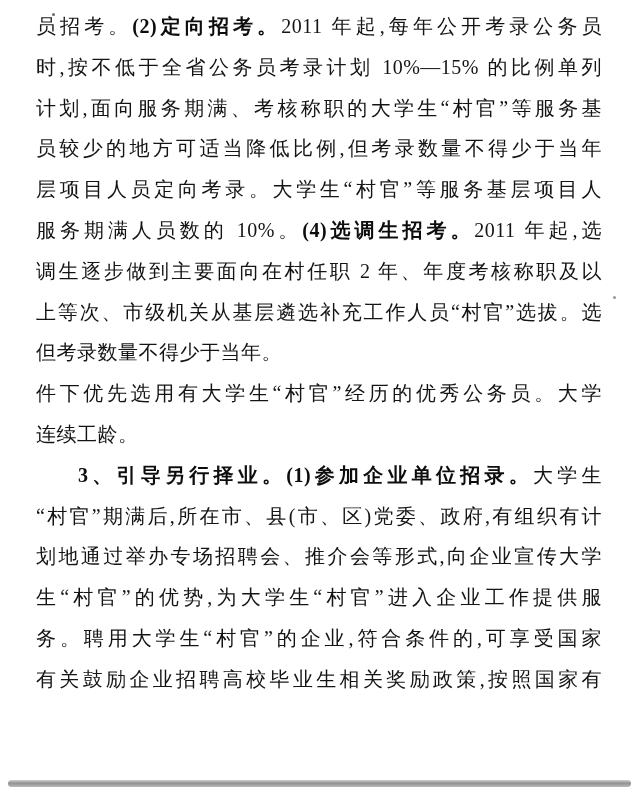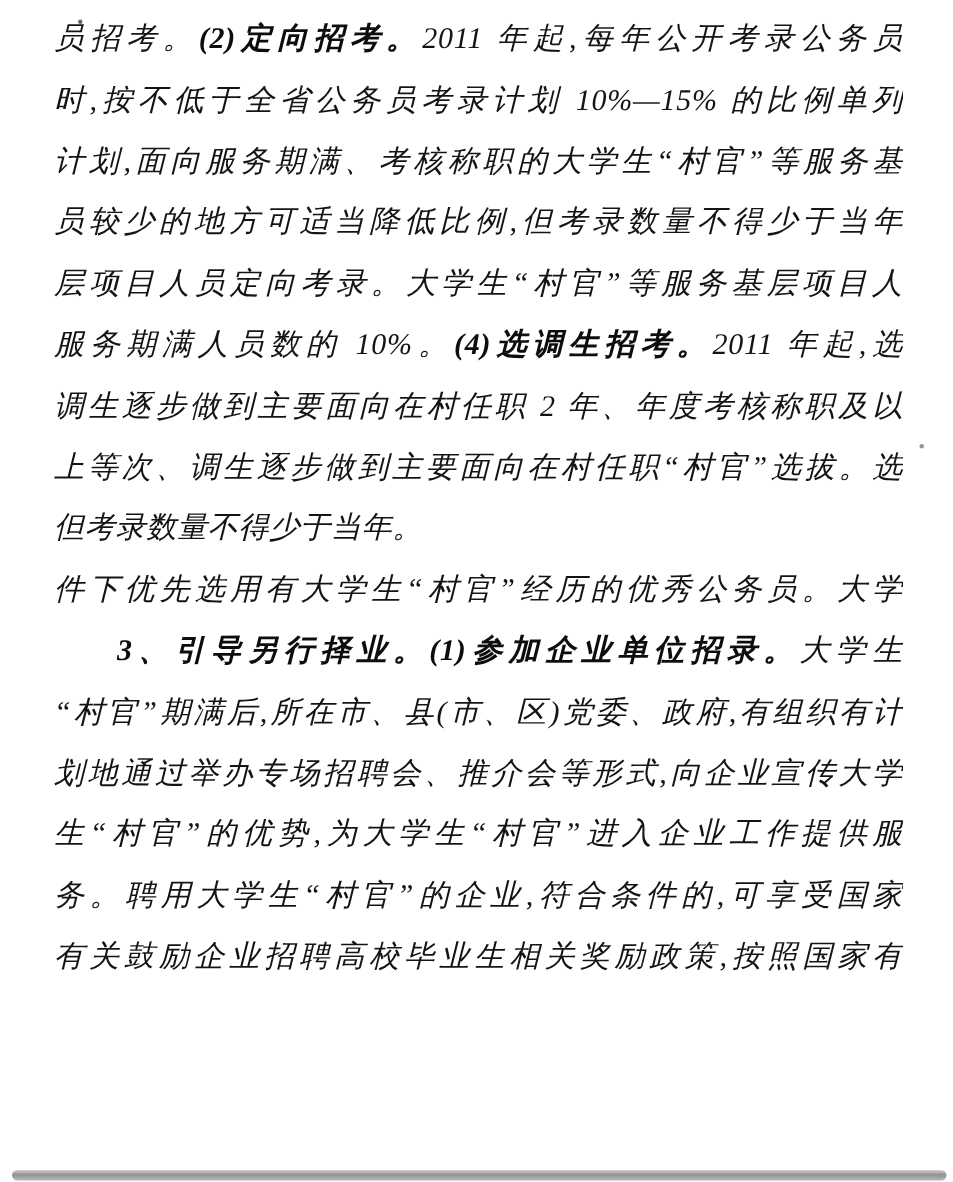--- a/index.html
+++ b/index.html
@@ -10,21 +10,20 @@
     overflow: hidden;
   }
   .page {
     position: relative;
     width: 635px;
     height: 788px;
     background: #ffffff;
     font-family: "Liberation Serif", "DejaVu Serif", serif;
     color: #141414;
     overflow: hidden;
-    font-style: italic;
   }
   .textblock {
     position: absolute;
     left: 36px;
     right: 33px;
     top: 6px;
     overflow: hidden;
   }
   .line {
     font-size: 20px;
@@ -82,28 +81,29 @@
     <div class="line"><span>计划,面向服务期满、考核称职的大学生“村官”等服务基</span></div>
 
     <div class="line"><span>员较少的地方可适当降低比例,但考录数量不得少于当年</span></div>
 
     <div class="line"><span>层项目人员定向考录。大学生“村官”等服务基层项目人</span></div>
 
     <div class="line"><span>服务期满人员数的 10%。</span><span class="bold">(4)选调生招考。</span><span>2011 年起,选</span></div>
 
     <div class="line"><span>调生逐步做到主要面向在村任职 2 年、年度考核称职及以</span></div>
 
-    <div class="line"><span>上等次、调生逐步做到主要面向在村任职“村官”选拔。选</span></div>
+    <div class="line"><span>上等次、市级机关从基层遴选补充工作人员“村官”选拔。选</span></div>
 
     <div class="line left"><span>但考录数量不得少于当年。</span></div>
 
 
     <div class="line"><span>件下优先选用有大学生“村官”经历的优秀公务员。大学</span></div>
 
 
+    <div class="line left"><span>连续工龄。</span></div>
 
     <div class="line indent"><span class="bold">3、引导另行择业。(1)参加企业单位招录。</span><span>大学生</span></div>
 
     <div class="line"><span>“村官”期满后,所在市、县(市、区)党委、政府,有组织有计</span></div>
 
     <div class="line"><span>划地通过举办专场招聘会、推介会等形式,向企业宣传大学</span></div>
 
     <div class="line"><span>生“村官”的优势,为大学生“村官”进入企业工作提供服</span></div>
 
     <div class="line"><span>务。聘用大学生“村官”的企业,符合条件的,可享受国家</span></div>

